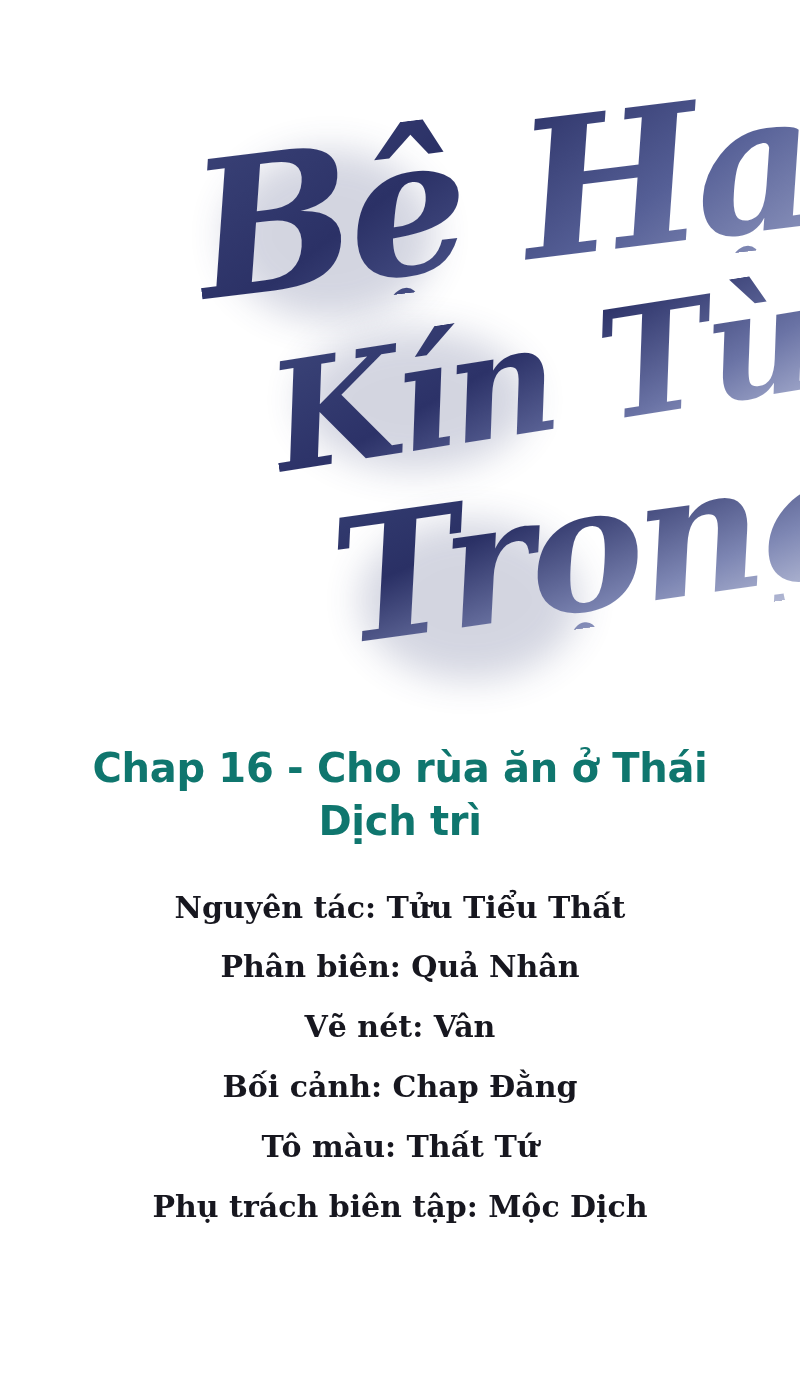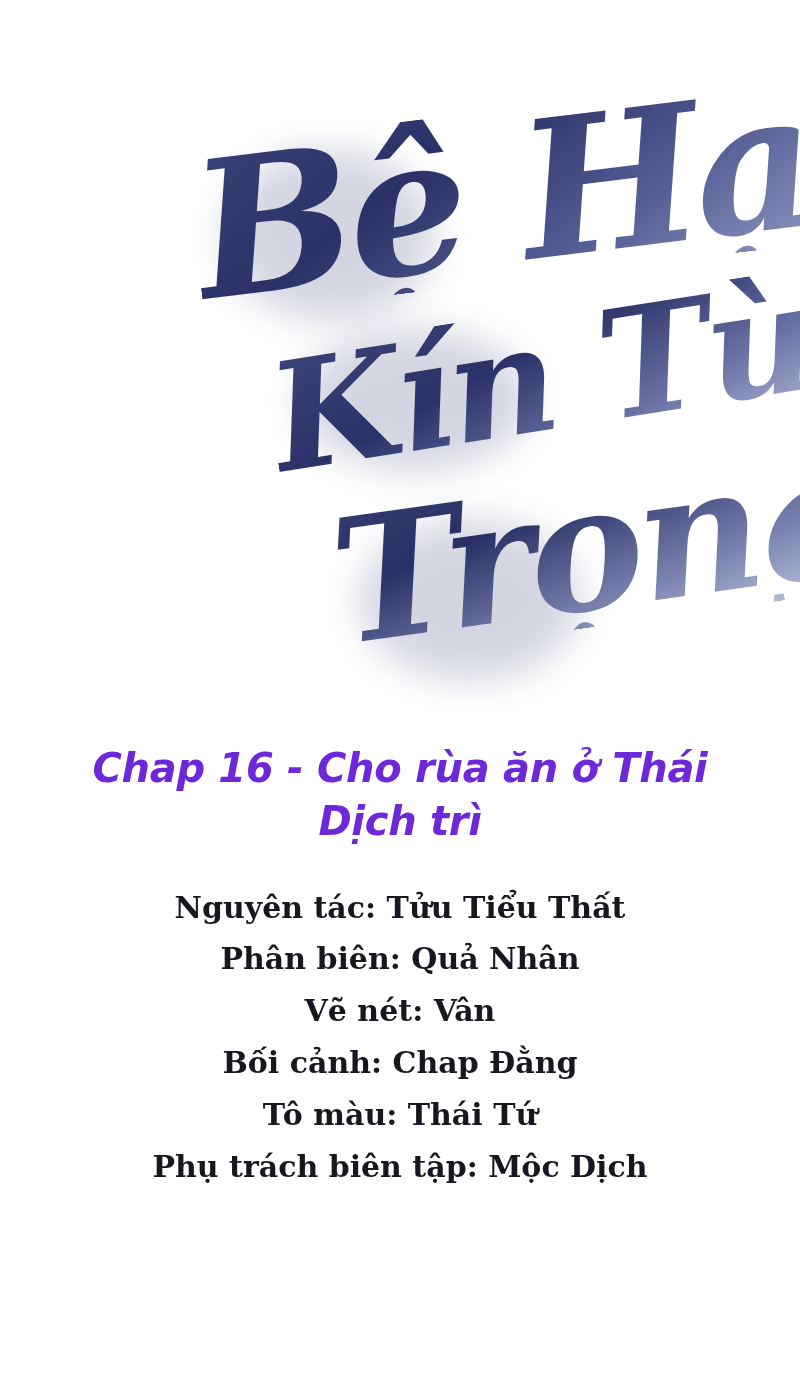--- a/index.html
+++ b/index.html
@@ -99,34 +99,33 @@
 
   
   .chapter-title {
     width: 640px;
     margin-top: 12px;
     text-align: center;
     font-family: "DejaVu Sans", "Liberation Sans", sans-serif;
     font-weight: bold;
     font-size: 40px;
     line-height: 1.32;
-    color: #6d28d9;
+    color: #0f766e;
     letter-spacing: -0.3px;
-    font-style: italic;
   }
 
   
   .credits {
     margin-top: 38px;
     width: 560px;
     text-align: center;
     display: flex;
     flex-direction: column;
     align-items: center;
-    gap: 8px;
+    gap: 16px;
   }
   .credit-line {
     font-family: "DejaVu Serif", "Liberation Serif", serif;
     font-weight: bold;
     font-size: 30px;
     line-height: 1.46;
     color: #17171f;
     white-space: nowrap;
   }
 </style>
@@ -145,17 +144,17 @@
     <div class="logo-word logo-l3">Trọng</div>
   </div>
 
   <div class="chapter-title">Chap 16 - Cho rùa ăn ở Thái Dịch trì</div>
 
   <div class="credits">
     <div class="credit-line">Nguyên tác: Tửu Tiểu Thất</div>
     <div class="credit-line">Phân biên: Quả Nhân</div>
     <div class="credit-line">Vẽ nét: Vân</div>
     <div class="credit-line">Bối cảnh: Chap Đằng</div>
-    <div class="credit-line">Tô màu: Thái Tứ</div>
+    <div class="credit-line">Tô màu: Thất Tứ</div>
     <div class="credit-line">Phụ trách biên tập: Mộc Dịch</div>
   </div>
 
 </div>
 
 </body></html>

